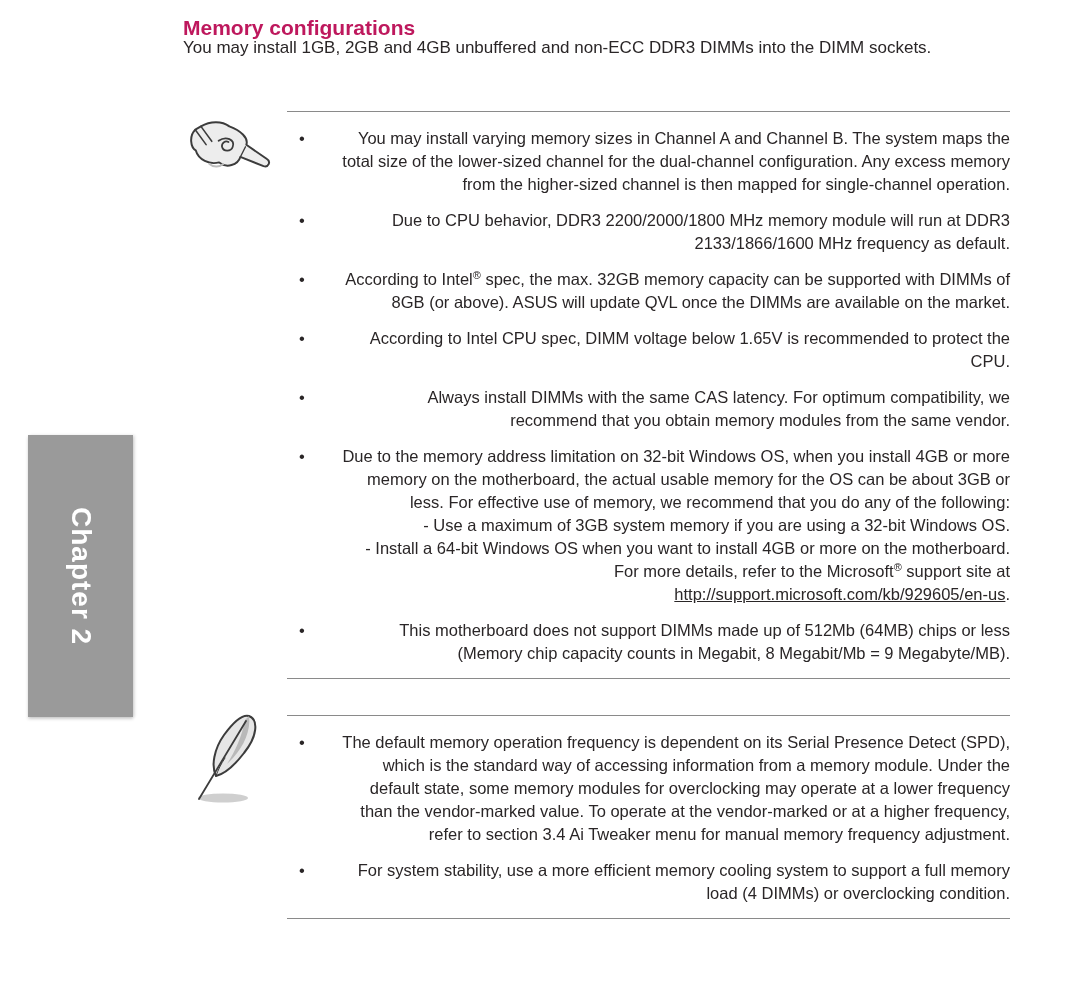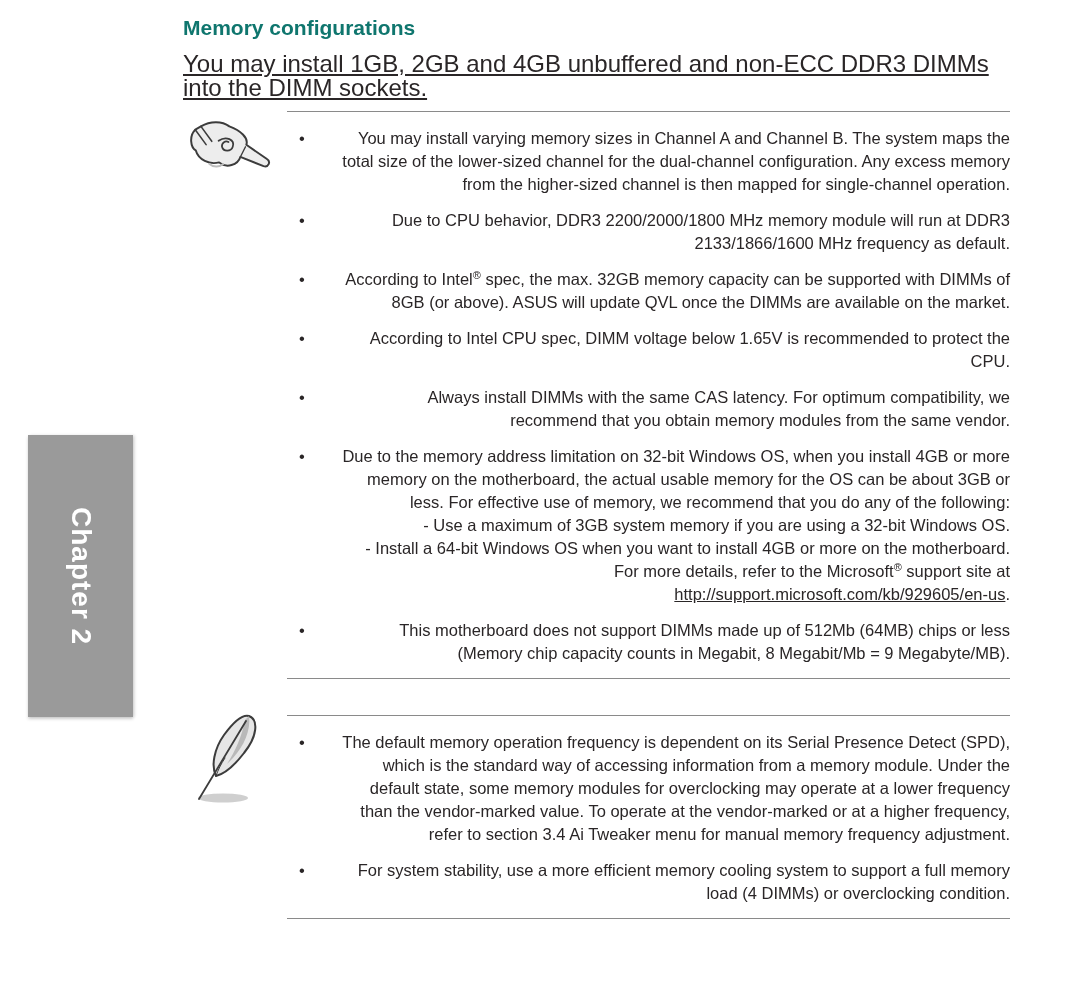--- a/index.html
+++ b/index.html
@@ -10,25 +10,25 @@
   *{box-sizing:border-box;}
   html,body{margin:0;padding:0;}
   body{
     width:1088px;height:996px;background:#ffffff;
     font-family:"Liberation Sans",sans-serif;color:var(--text-color);
   }
   .page{position:relative;width:1088px;height:996px;background:#fff;overflow:hidden;}
 
   .doc-title{
     position:absolute;left:183px;top:16px;margin:0;
-    font-size:21px;font-weight:bold;color:#0f766e;letter-spacing:0;
+    font-size:21px;font-weight:bold;color:#be185d;letter-spacing:0;
   }
   .doc-intro{
-    position:absolute;left:183px;top:52px;width:810px;margin:0;
-    font-size:24px;line-height:24px;text-decoration:underline;
+    position:absolute;left:183px;top:36px;width:810px;margin:0;
+    font-size:17px;line-height:24px;
   }
 
   .notes-col{position:absolute;left:287px;top:111px;width:723px;}
   .note{
     position:relative;
     border-top:1px solid var(--rule-color);
     border-bottom:1px solid var(--rule-color);
     padding:15px 0 10px 0;
   }
   .note + .note{margin-top:36px;}

